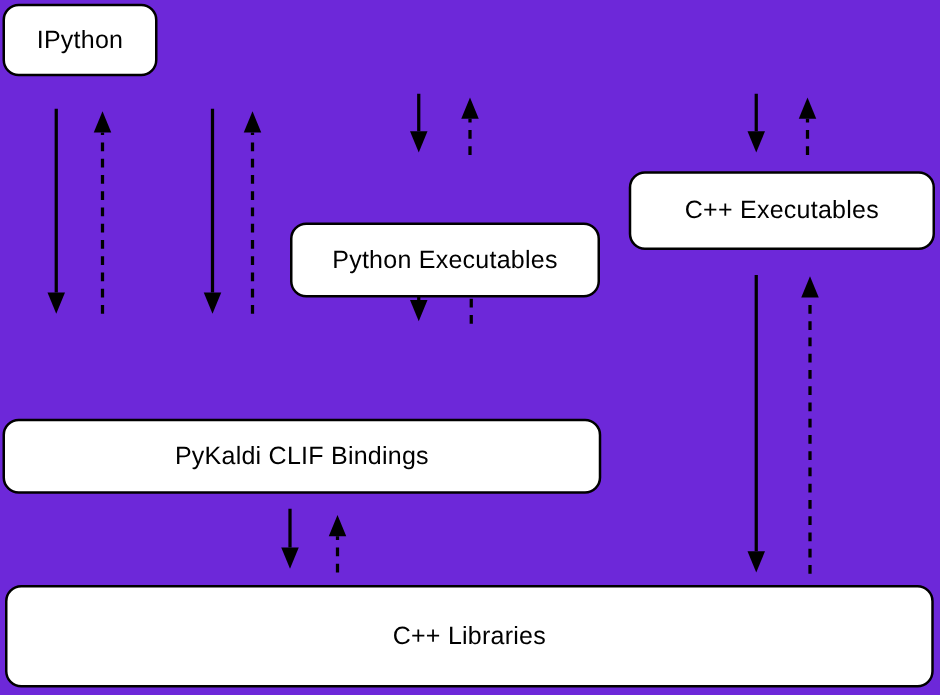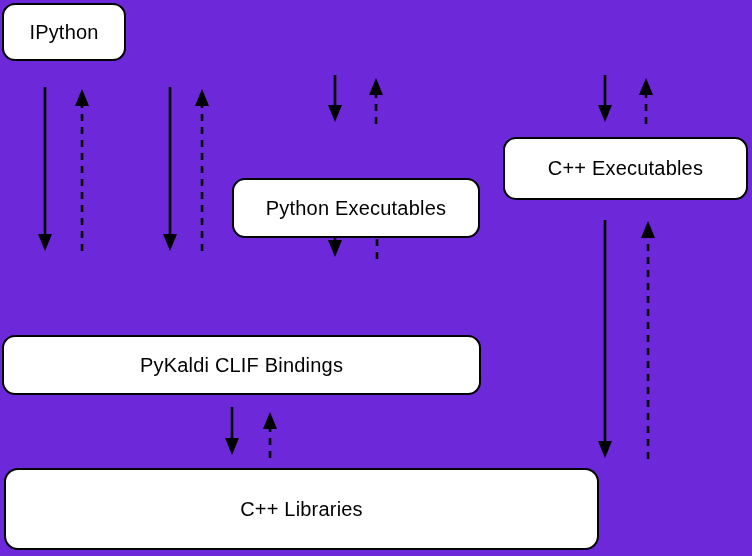--- a/index.html
+++ b/index.html
@@ -132,17 +132,17 @@
 
   <div class="node" style="left:503px; top:137px; width:245px; height:63px;">
     <span class="label">C++ Executables</span>
   </div>
 
 
   <div class="node" style="left:2px; top:335px; width:479px; height:60px;">
     <span class="label">PyKaldi CLIF Bindings</span>
   </div>
 
-  <div class="node" style="left:4px; top:468px; width:595px; height:82px;border-radius:14px;">
+  <div class="node" style="left:4px; top:468px; width:743px; height:82px;">
     <span class="label">C++ Libraries</span>
   </div>
 
 </div>
 
 </body></html>

